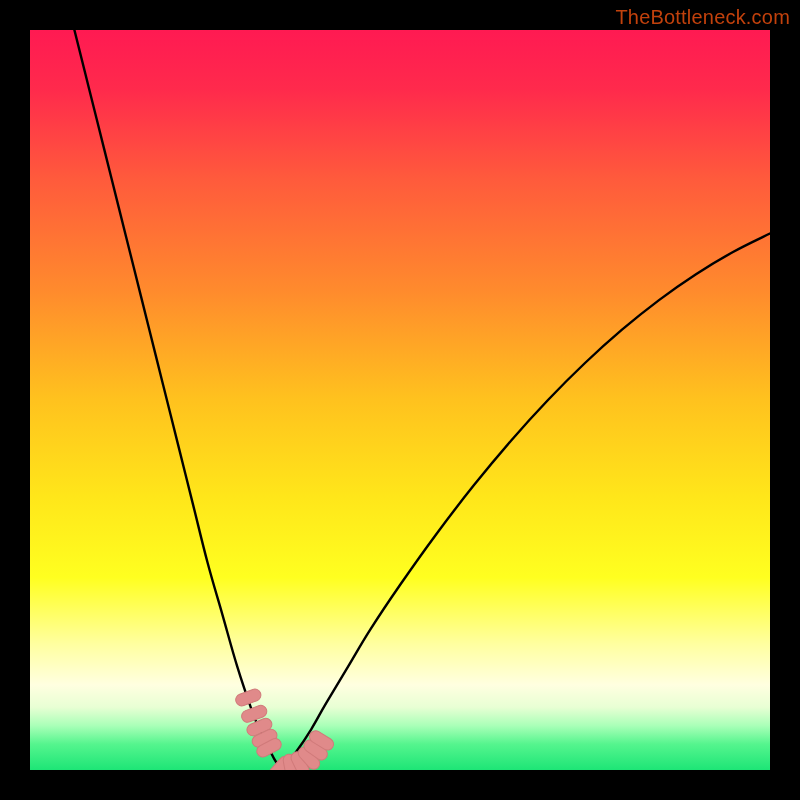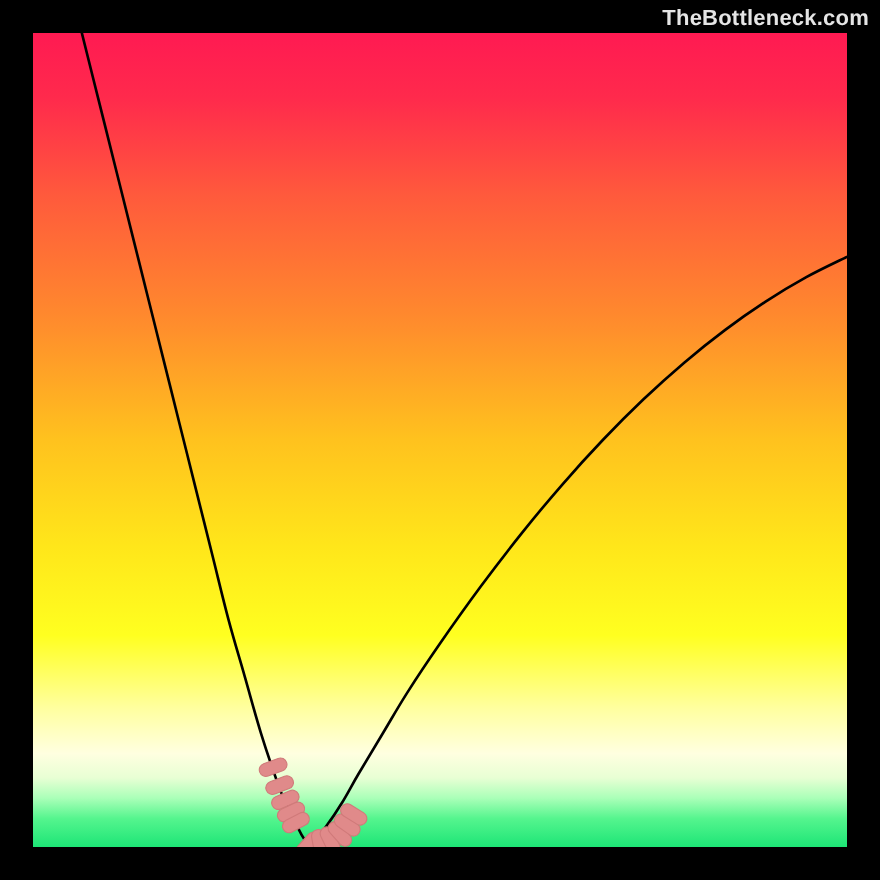--- a/index.html
+++ b/index.html
@@ -22,23 +22,23 @@
     left: 30px;
     top: 30px;
     width: 740px;
     height: 740px;
     overflow: hidden;
   }
   .watermark {
     position: absolute;
     top: 6px;
     right: 10px;
-    color: #e5e5e5;
+    color: #c2410c;
     font-size: 20px;
-    font-weight: 700;
+    font-weight: 400;
     letter-spacing: 0.2px;
     user-select: none;
   }
   svg { display: block; }
 </style>
 </head>
 <body>
 <div class="outer">
   <div class="watermark">TheBottleneck.com</div>
 

